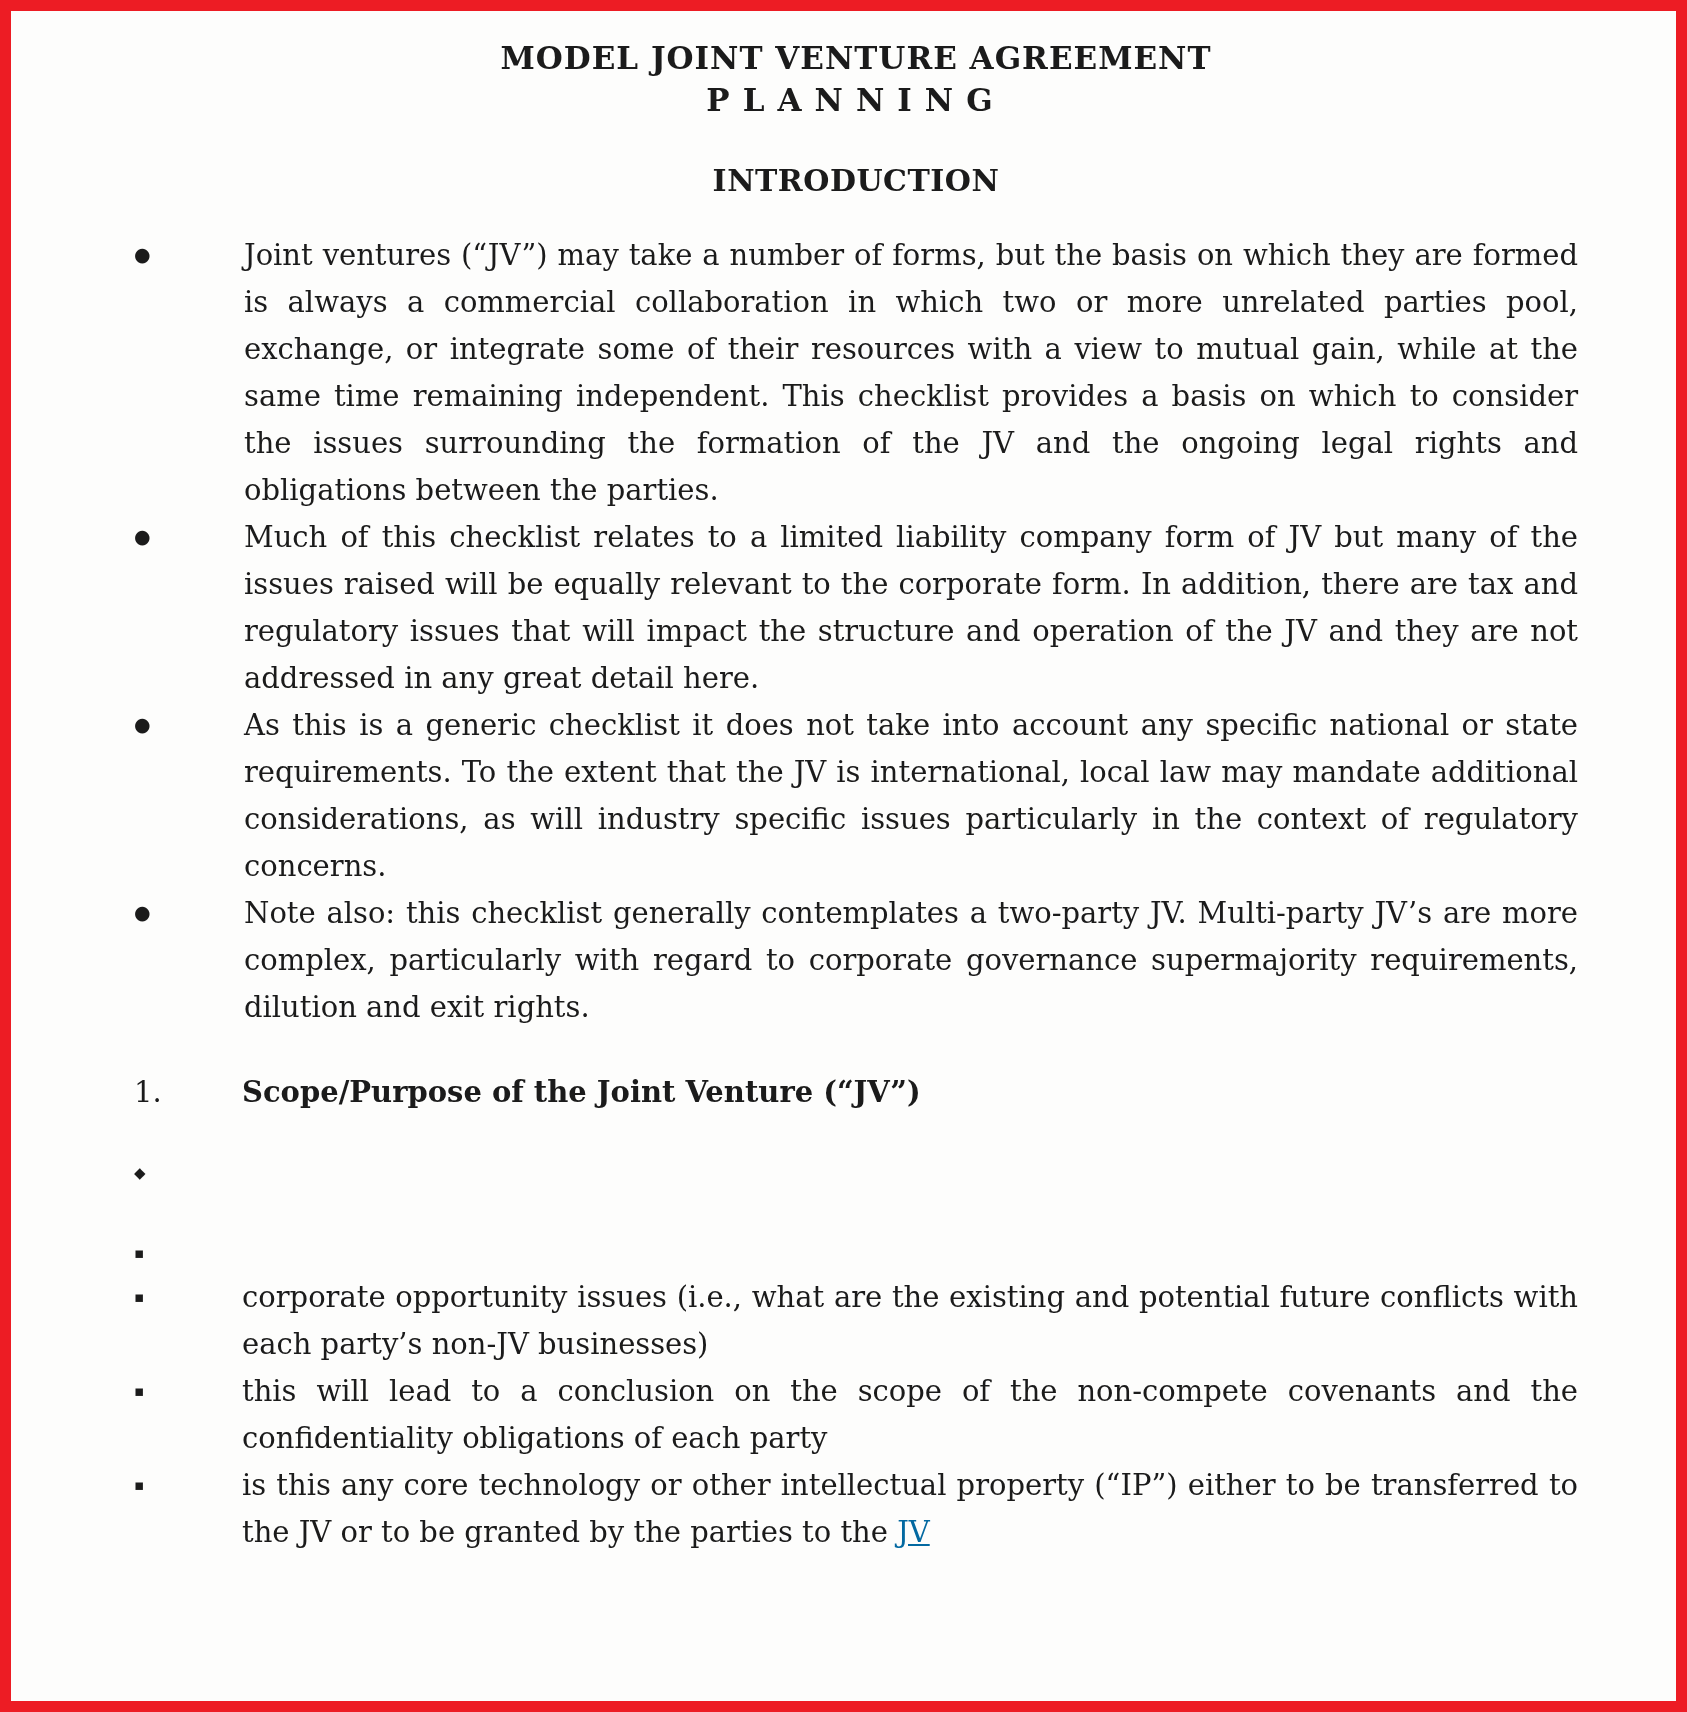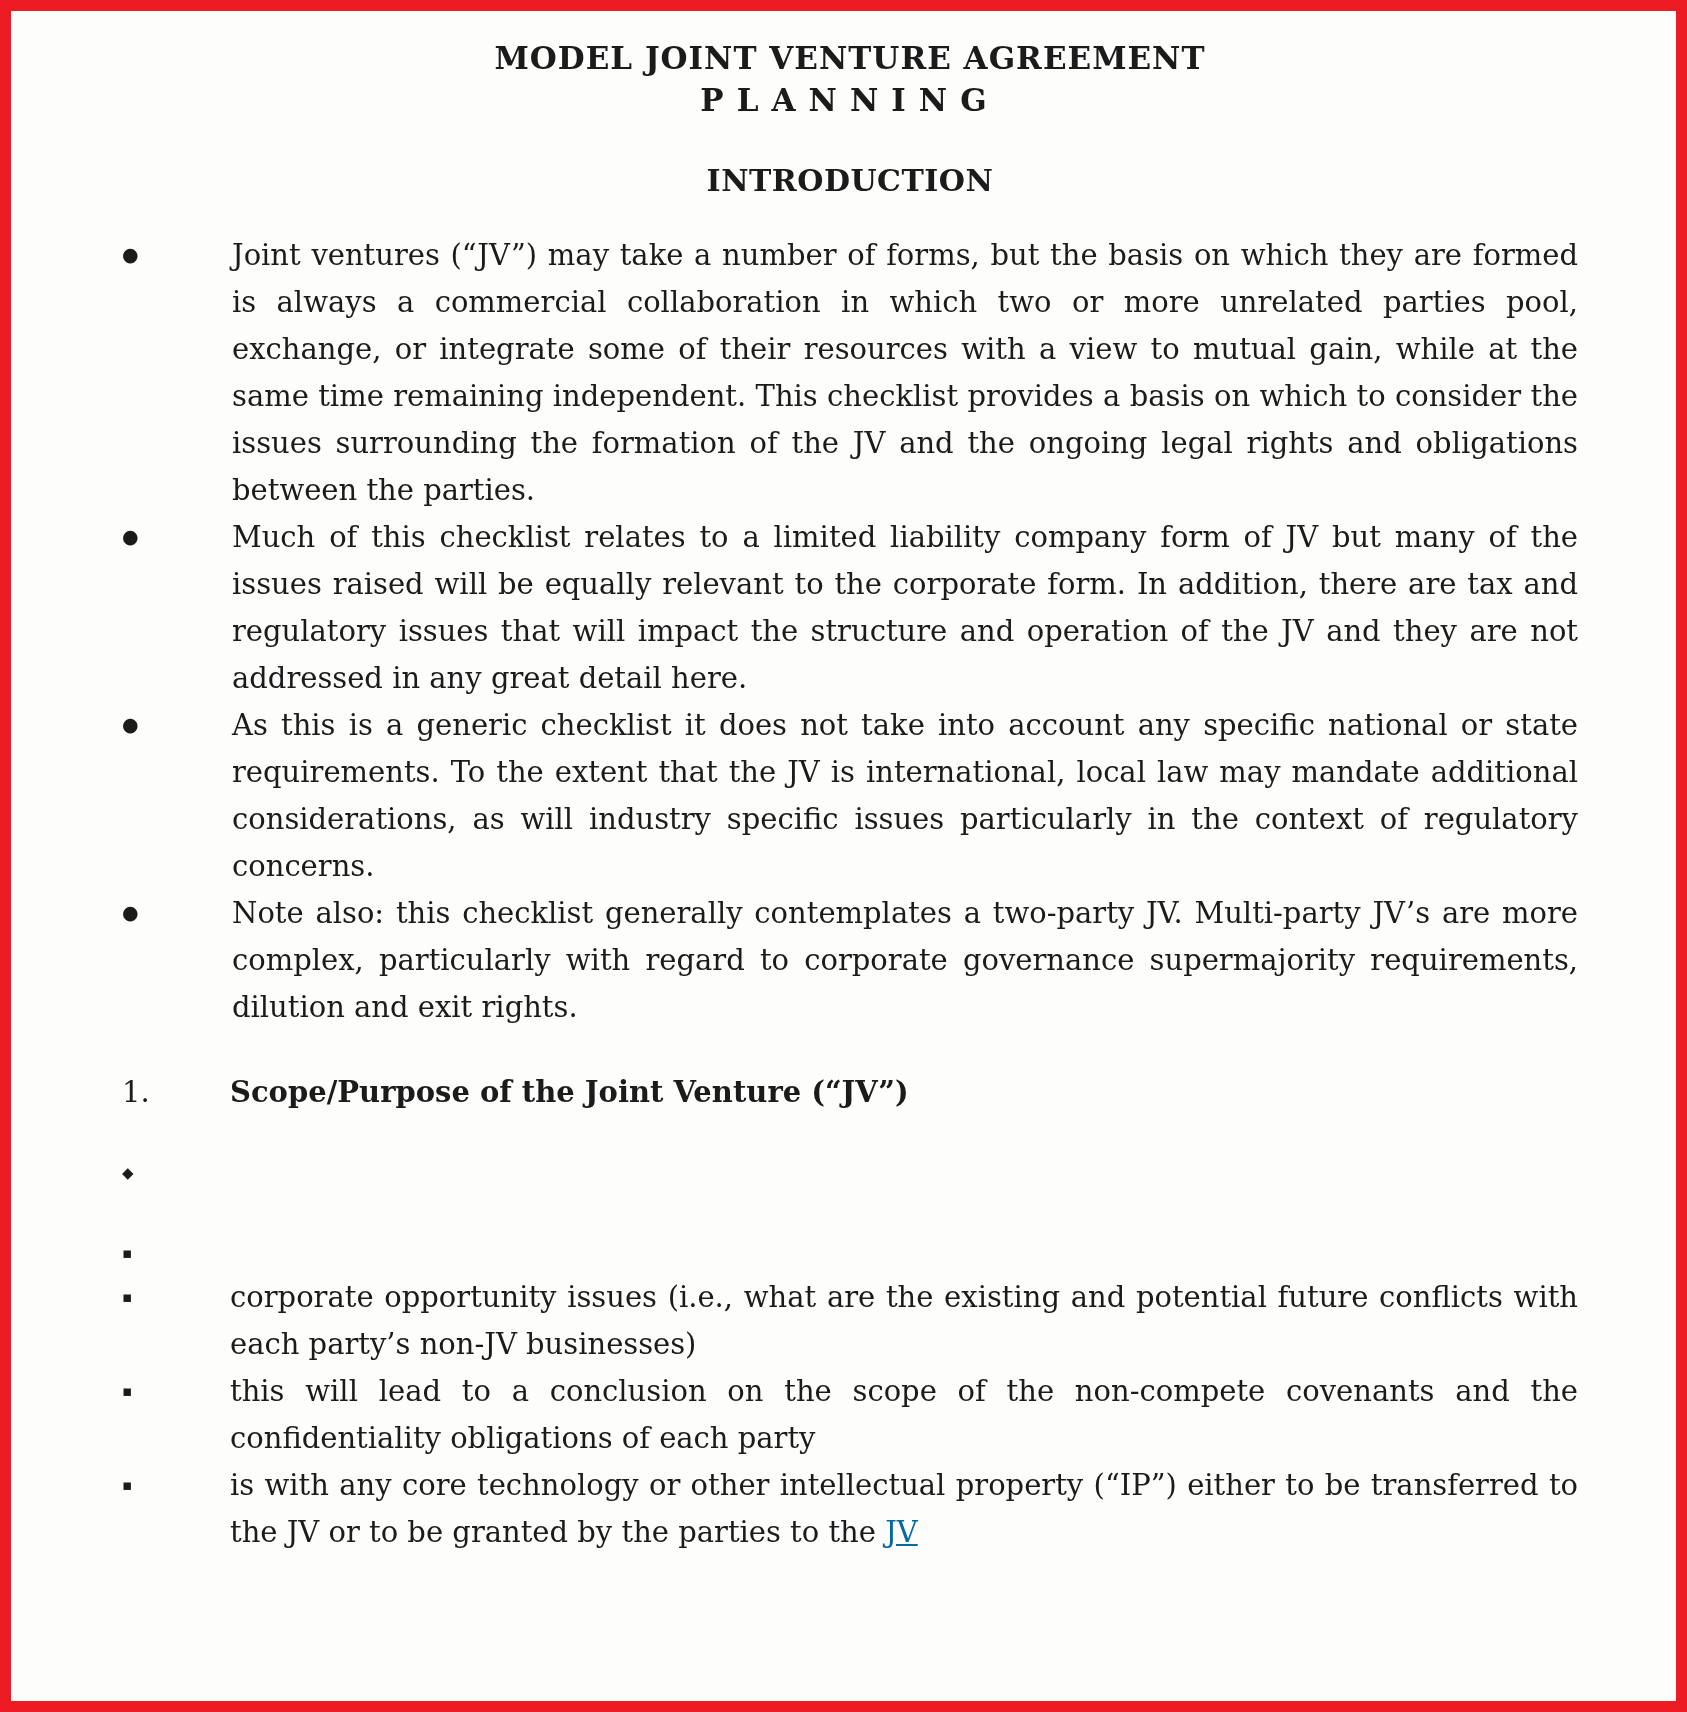--- a/index.html
+++ b/index.html
@@ -8,20 +8,21 @@
     width: 1687px;
     height: 1712px;
     border: 11px solid #ed1c24;
     background: #fdfdfc;
     font-family: "DejaVu Serif", "Liberation Serif", serif;
     color: #1b1b1b;
     overflow: hidden;
   }
   .inner {
     padding: 26px 98px 0 111px;
+    margin-left: 12px;
   }
   .title-block { text-align: center; margin-bottom: 34px; }
   .title-line {
     font-size: 31px;
     font-weight: bold;
     letter-spacing: 1px;
     line-height: 42px;
   }
   .title-line.spaced { letter-spacing: 0.42em; }
 
@@ -125,18 +126,18 @@
       <li class="doc-li">
         <span class="marker square">▪</span>
         <p class="body-text">corporate opportunity issues (i.e., what are the existing and potential future conflicts with each party’s non-JV businesses)</p>
       </li>
       <li class="doc-li">
         <span class="marker square">▪</span>
         <p class="body-text">this will lead to a conclusion on the scope of the non-compete covenants and the confidentiality obligations of each party</p>
       </li>
       <li class="doc-li">
         <span class="marker square">▪</span>
-        <p class="body-text"><span>is with any core technology or other intellectual property (“IP”) either to be transferred  to the JV or to be granted  by the parties to the </span><a class="jv-link">JV</a></p>
+        <p class="body-text"><span>is this any core technology or other intellectual property (“IP”) either to be transferred  to the JV or to be granted  by the parties to the </span><a class="jv-link">JV</a></p>
       </li>
     </ul>
 
   </div>
 </div>
 
 </body></html>

